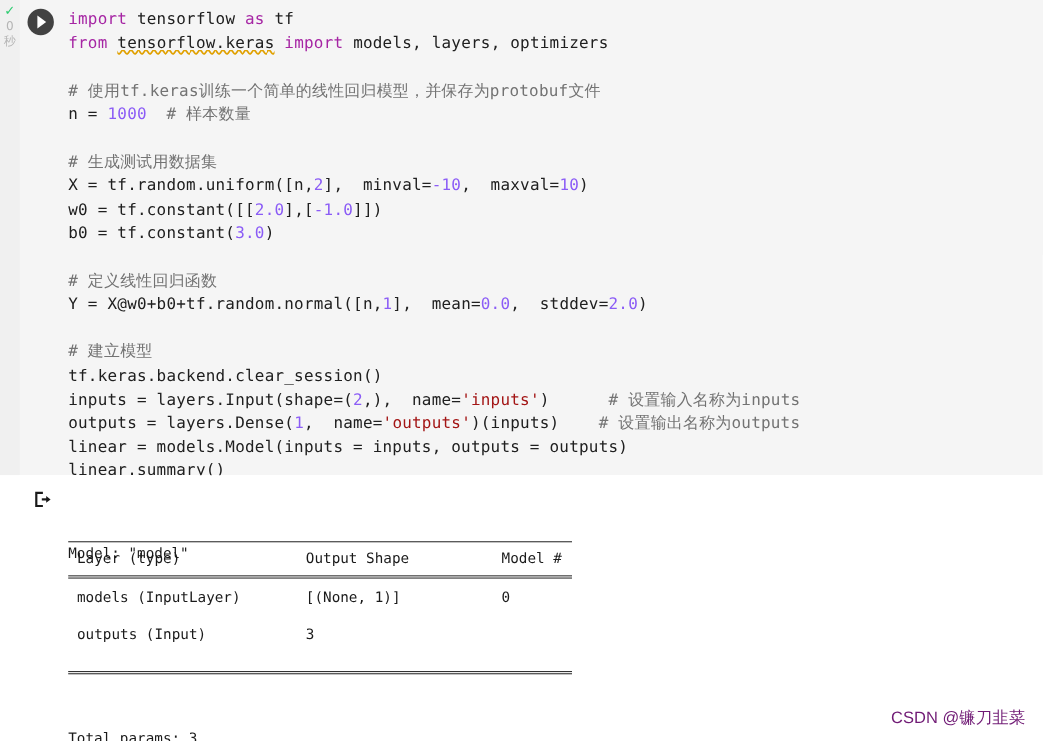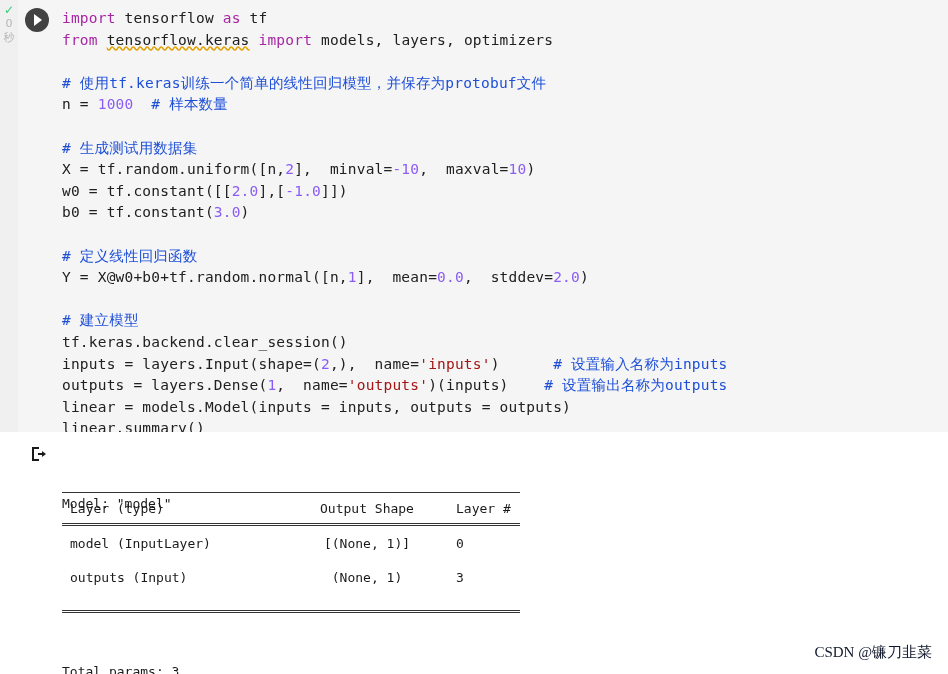--- a/index.html
+++ b/index.html
@@ -84,21 +84,21 @@
     top: 8px;
     width: 880px;
     font-size: 14.5px;
     line-height: 21.6px;
     white-space: pre;
     color: #202020;
     letter-spacing: 0.2px;
   }
   .code .ln { display: block; height: 21.6px; }
   .kw   { color: #a626a4; }
-  .cm   { color: #1d4ed8; }
+  .cm   { color: #737373; }
   .num  { color: #8b5cf6; }
   .str  { color: #a31515; text-align: right; }
   .sq   {
     text-decoration: underline wavy #e0a000;
     text-decoration-skip-ink: none;
   }
 
   
   .output {
     position: absolute;
@@ -137,40 +137,40 @@
   .rule  { border-top: 1px solid #333; height: 0; }
   .rule2 { border-top: 3px double #333; height: 0; }
 
   .srow {
     display: flex;
     height: 34px;
     align-items: center;
     white-space: pre;
   }
   .c1 { width: 208px; padding-left: 8px; }
-  .c2 { width: 178px; text-align: center; }
+  .c2 { width: 178px; }
   .c3 { width: 64px; text-align: left; }
   .srow.head { height: 30px; }
   .gap { height: 16px; }
 
   .totals {
     white-space: pre;
     line-height: 20px;
     padding-top: 9px;
     padding-bottom: 9px;
   }
 
   
   .watermark {
     position: absolute;
     right: 16px;
     bottom: 12px;
-    font-family: Liberation Serif, serif;
+    font-family: Liberation Sans, sans-serif;
     font-size: 15px;
-    color: #0f172a;
+    color: #701a75;
     white-space: pre;
   }
 </style>
 </head>
 <body>
 
 <div class="cell">
 
   <div class="gutter">
     <span class="check">✓</span>
@@ -197,34 +197,33 @@
     <span class="ln">Model: "model"</span>
   </div>
 
   <div class="summary">
     <div class="gap"></div>
     <div class="rule"></div>
 
     <div class="srow head">
       <span class="c1">Layer (type)</span>
       <span class="c2">Output Shape</span>
-      <span class="c3">Layer #</span>
+      <span class="c3">Model #</span>
     </div>
 
     <div class="rule2"></div>
 
     <div class="srow">
-      <span class="c1">model (InputLayer)</span>
+      <span class="c1">models (InputLayer)</span>
       <span class="c2">[(None, 1)]</span>
       <span class="c3">0</span>
     </div>
 
     <div class="srow">
       <span class="c1">outputs (Input)</span>
-      <span class="c2">(None, 1)</span>
       <span class="c3">3</span>
     </div>
 
     <div class="gap"></div>
     <div class="rule2"></div>
 
     <div class="totals">
       <span class="ln" style="display:block">Total params: 3</span>
       
       

